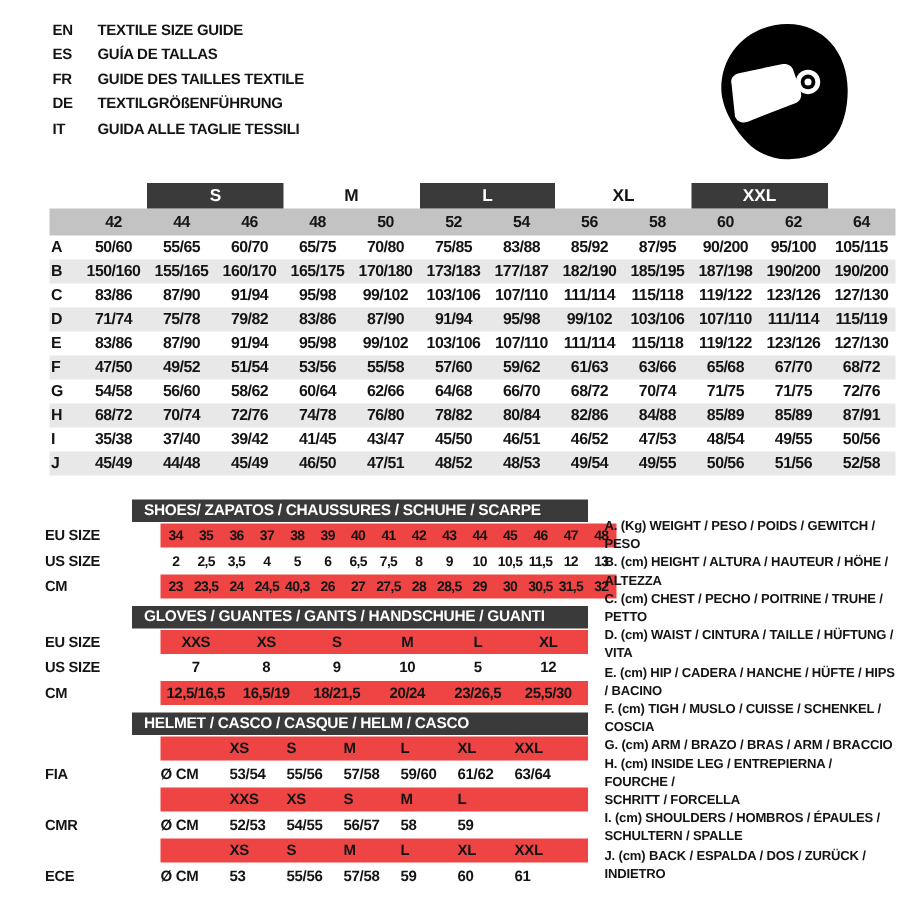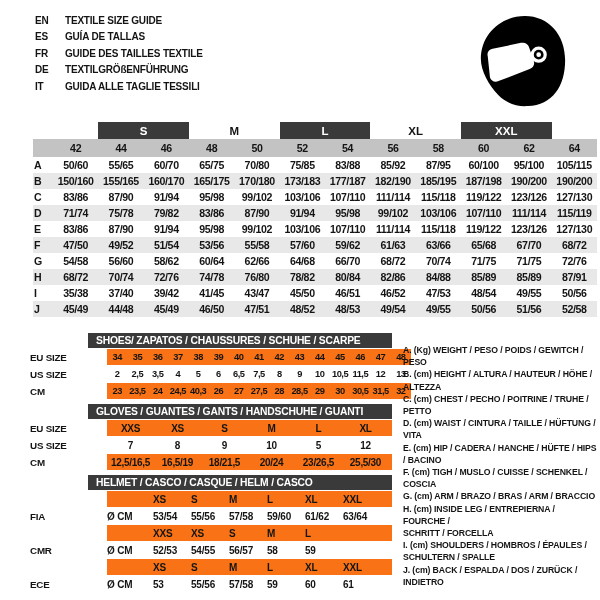--- a/index.html
+++ b/index.html
@@ -25,21 +25,21 @@
   .dr{height:16px;}
   .dr.striped{background:#e8e8e8;}
   
   .subs{position:absolute;left:30px;top:333px;width:362px;}
   .sub-table{margin-bottom:5px;}
   .sub-title{margin-left:58px;height:15px;background:#3a3a3a;color:#ffffff;font-weight:bold;
     font-size:10.3px;display:flex;align-items:center;padding-left:8px;letter-spacing:-0.2px;white-space:nowrap;}
   .sub-row{display:flex;height:16px;margin-top:1px;gap:19px;}
   .sub-label{width:58px;flex:none;font-weight:bold;font-size:9.8px;display:flex;align-items:center;letter-spacing:-0.2px;}
   .band{flex:1;display:flex;align-items:center;}
-  .sub-row.shaded .band{background:#f97316;}
+  .sub-row.shaded .band{background:#ef4444;}
   .cell{font-weight:bold;white-space:nowrap;}
   .shoes .cell{width:20.27px;flex:none;text-align:center;font-size:9.3px;letter-spacing:-0.45px;}
   .gloves .cell{width:47px;flex:none;text-align:center;font-size:10px;letter-spacing:-0.3px;}
   .helmet-t .cell{width:38px;flex:none;text-align:left;font-size:10px;letter-spacing:-0.2px;}
   .helmet-t .unit{width:46px;flex:none;font-weight:bold;font-size:10px;letter-spacing:-0.2px;}
   
   .legend{position:absolute;left:403px;top:344px;width:194px;}
   .legend-item{font-weight:bold;font-size:8.7px;line-height:12.2px;letter-spacing:-0.1px;white-space:pre-line;}
 </style>
 </head>
@@ -110,21 +110,21 @@
         <span class="lc">A</span>
         <span class="c">50/60</span>
         <span class="c">55/65</span>
         <span class="c">60/70</span>
         <span class="c">65/75</span>
         <span class="c">70/80</span>
         <span class="c">75/85</span>
         <span class="c">83/88</span>
         <span class="c">85/92</span>
         <span class="c">87/95</span>
-        <span class="c">60/100</span>
+        <span class="c">90/200</span>
         <span class="c">95/100</span>
         <span class="c">105/115</span>
       </div>
       <div class="mt-row dr striped">
         <span class="lc">B</span>
         <span class="c">150/160</span>
         <span class="c">155/165</span>
         <span class="c">160/170</span>
         <span class="c">165/175</span>
         <span class="c">170/180</span>

